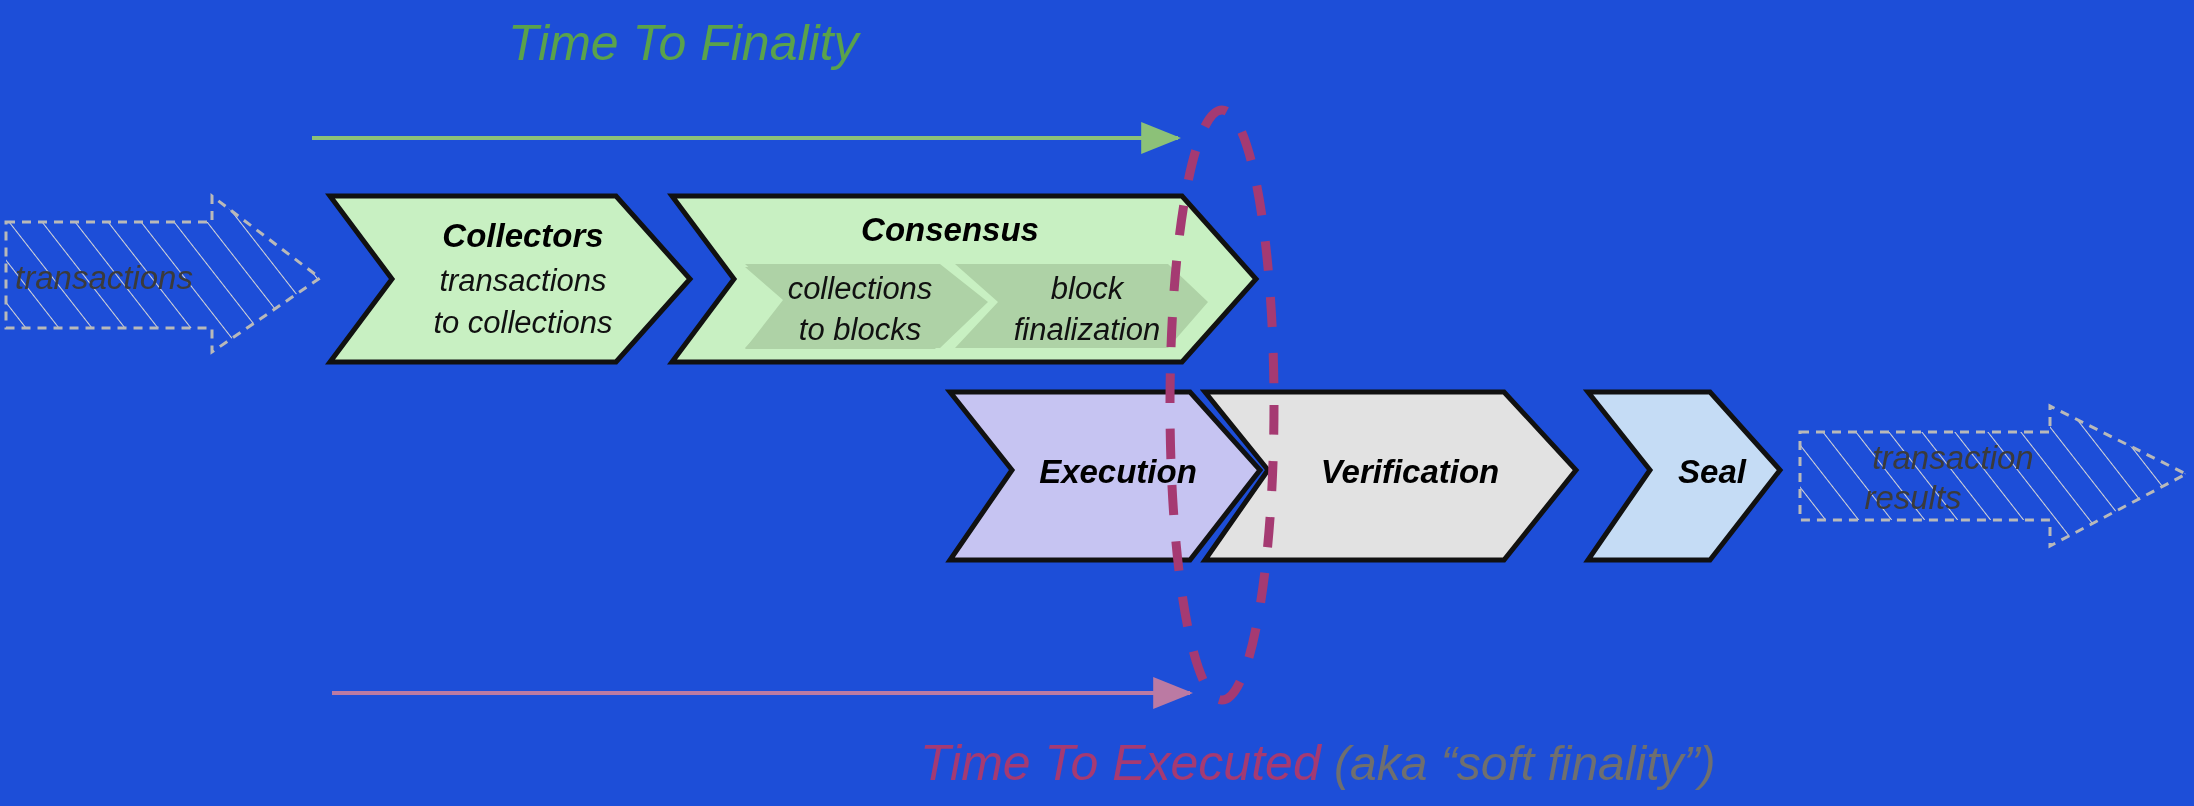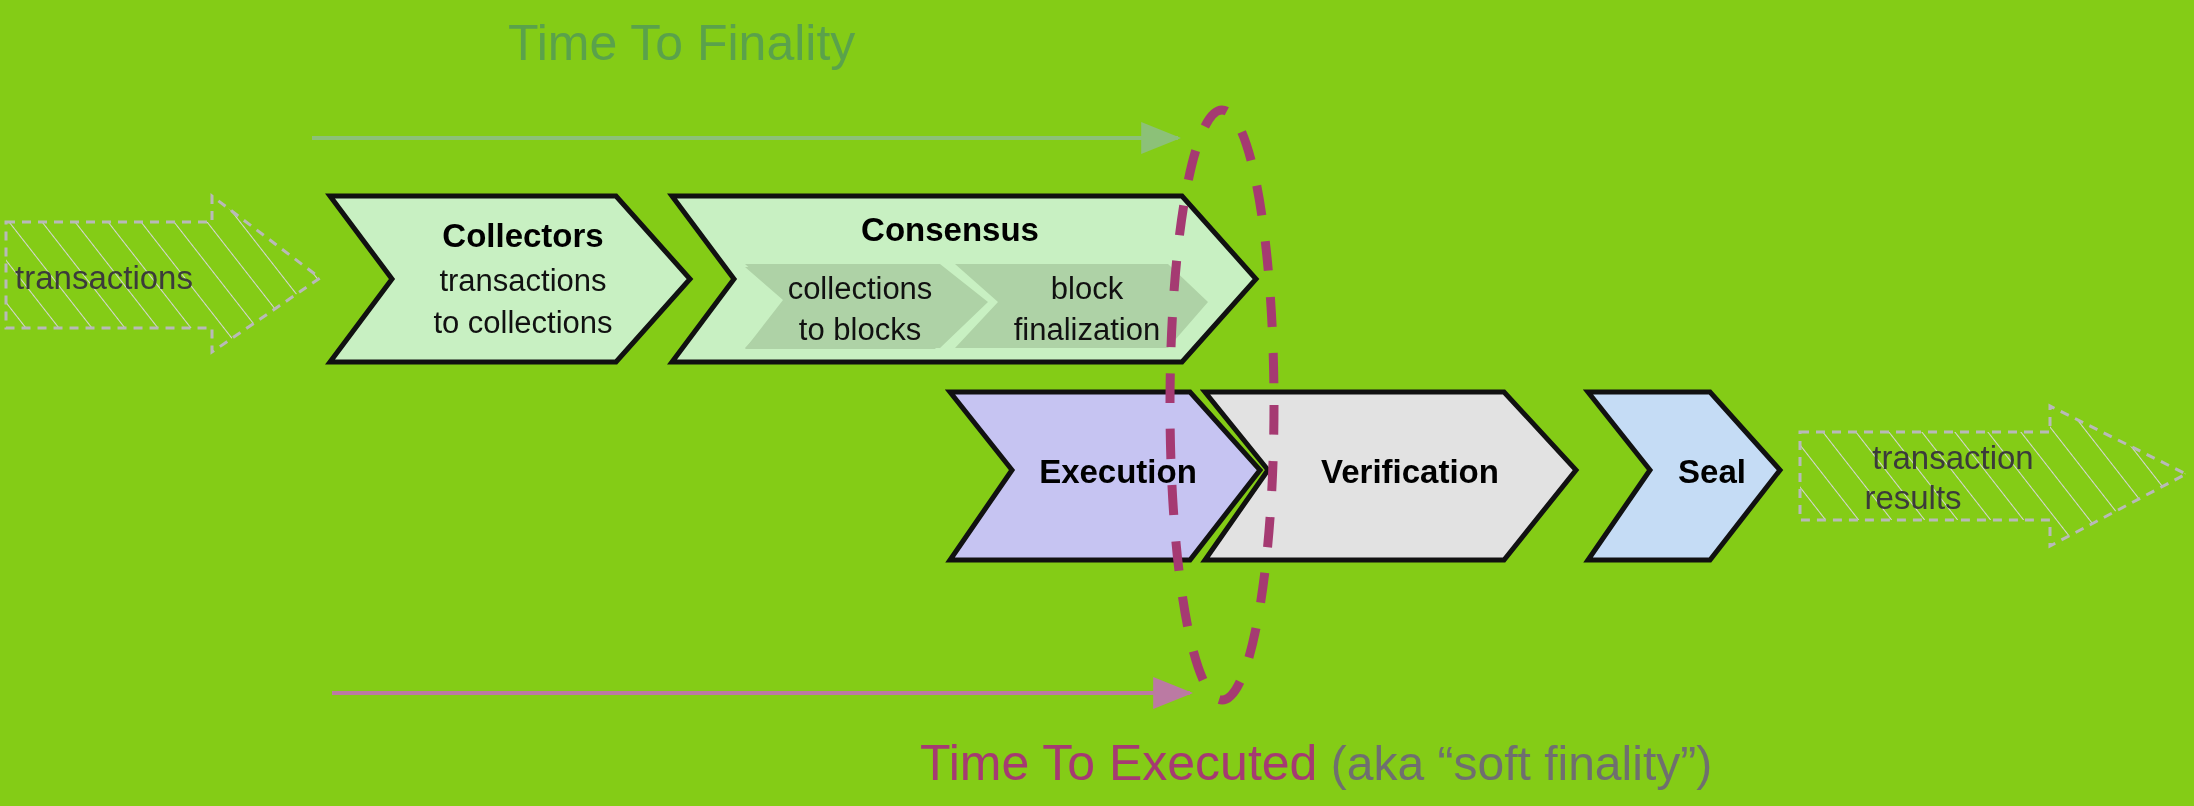--- a/index.html
+++ b/index.html
@@ -7,22 +7,23 @@
     padding: 0;
     background: #ffffff;
   }
   body {
     font-family: "Liberation Sans", sans-serif;
   }
   #stage {
     position: relative;
     width: 2194px;
     height: 806px;
-    background: #84cc16;
+    background: #1d4ed8;
     overflow: hidden;
+    font-style: italic;
   }
   #diagram-svg {
     position: absolute;
     left: 0;
     top: 0;
     width: 2194px;
     height: 806px;
   }
   .chev-title {
     font-weight: bold;

